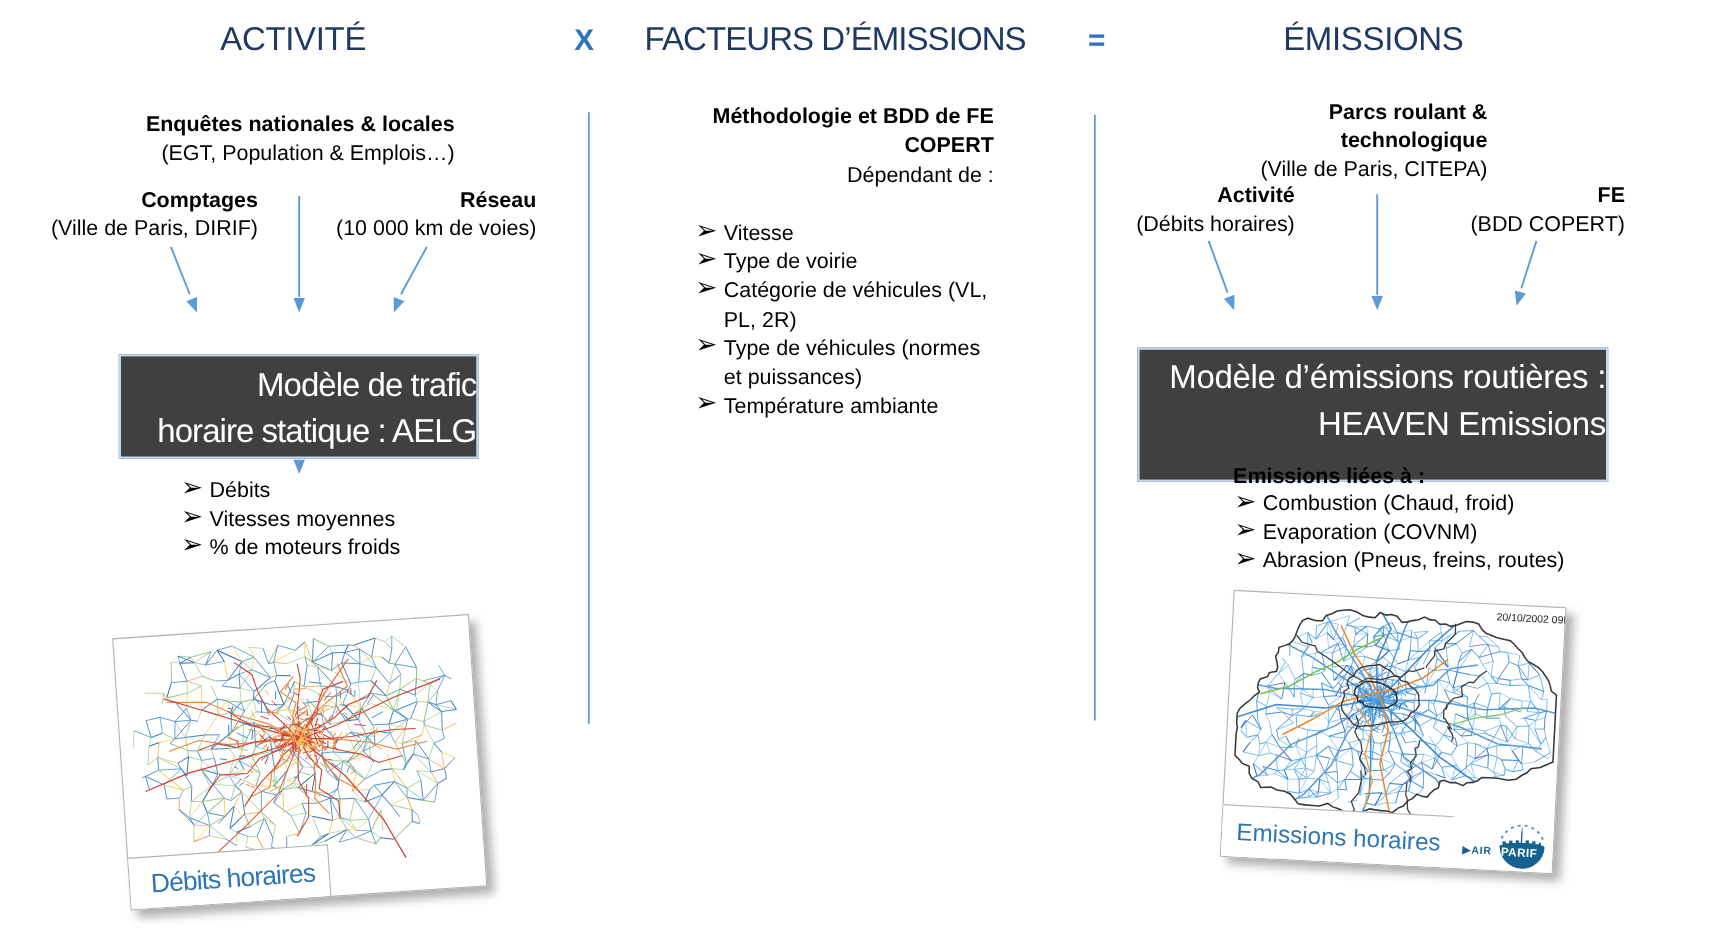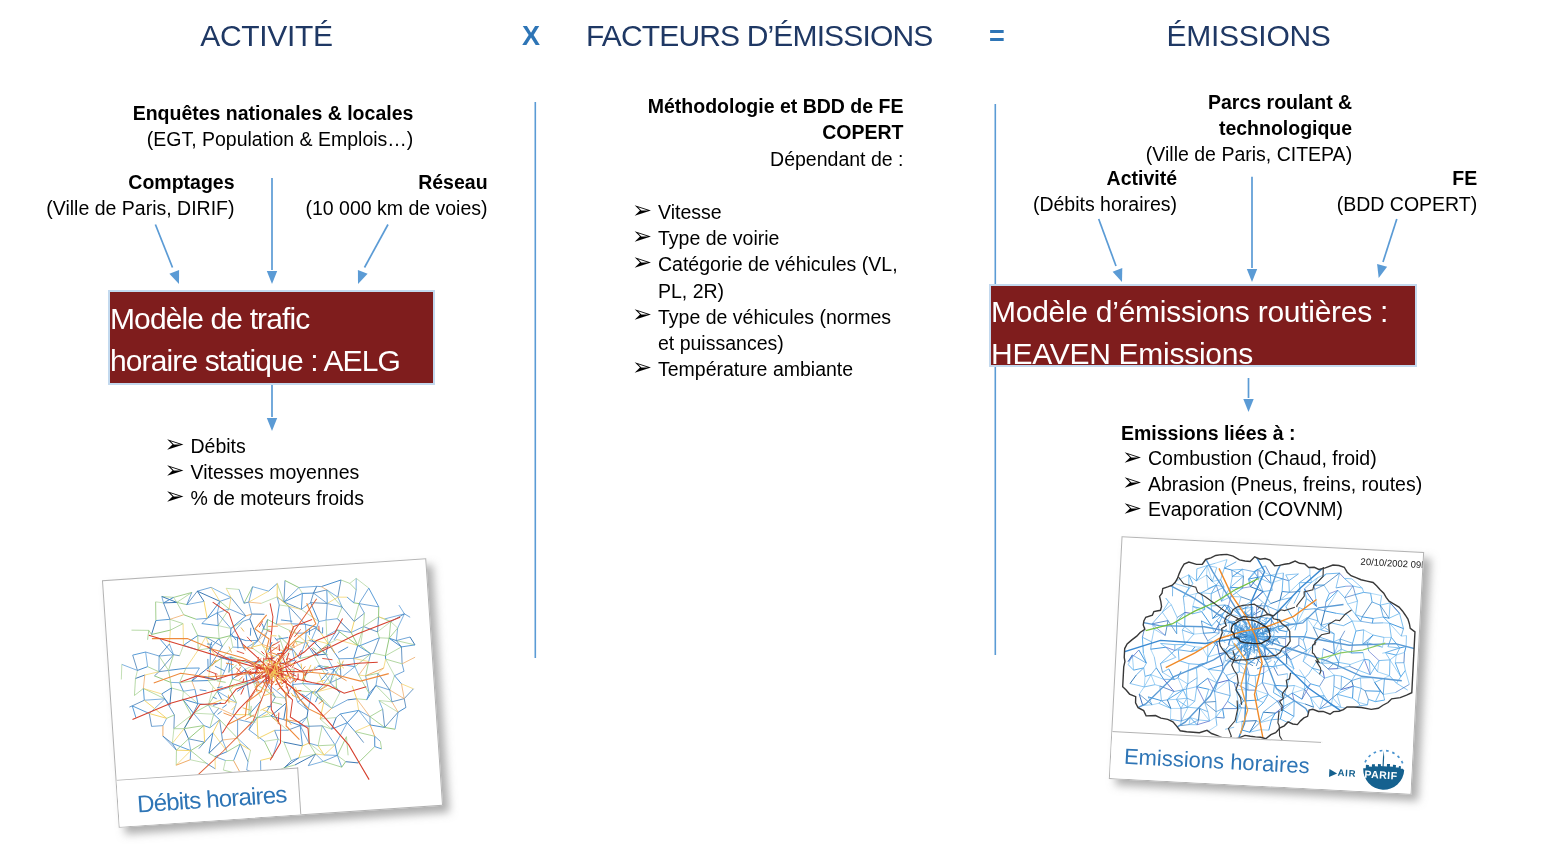--- a/index.html
+++ b/index.html
@@ -3,22 +3,22 @@
 <style>
   * { margin:0; padding:0; box-sizing:border-box; }
   html,body { width:1556px; height:844px; background:#fff; overflow:hidden;
     font-family:"Liberation Sans",sans-serif; }
   .abs { position:absolute; }
   .ctr { transform:translateX(-50%); text-align:right; white-space:nowrap; }
   .hdr { font-size:30px; color:#1f3864; letter-spacing:-0.3px; top:18.5px; }
   .op  { font-size:27px; font-weight:bold; color:#2e75b6; top:20.5px; }
   .blu { color:#000000; font-size:19.5px; line-height:26px; }
   .b   { font-weight:bold; }
-  .box { background:#7f1d1d; border:2px solid #c3d9ee; color:#fff; font-size:30px;
-          line-height:42px; text-align:left; letter-spacing:-0.4px; }
+  .box { background:#404040; border:2px solid #c3d9ee; color:#fff; font-size:30px;
+          line-height:42px; text-align:right; letter-spacing:-0.4px;margin-top:32px; }
   ul.gl { list-style:none; }
   ul.gl li { position:relative; padding-left:26px; }
   ul.gl li:before { content:"➢"; position:absolute; left:0; top:-2.5px; font-size:24px; }
   .map { position:absolute; background:#fff; border:1px solid #b3b3b3; overflow:hidden; }
 </style></head>
 <body>
 <svg class="abs" style="left:0;top:0" width="1556" height="844">
     <line x1="535.3" y1="102" x2="535.3" y2="658" stroke="#5b9bd5" stroke-width="1.6"></line>
     <line x1="995.3" y1="104" x2="995.3" y2="655" stroke="#5b9bd5" stroke-width="1.6"></line>
     <line x1="155.4" y1="224.5" x2="172.5" y2="267.5" stroke="#5b9bd5" stroke-width="1.7"></line>
@@ -60,26 +60,26 @@
 <li>Vitesse</li>
 <li>Type de voirie</li>
 <li>Catégorie de véhicules (VL,<br>PL, 2R)</li>
 <li>Type de véhicules (normes<br>et puissances)</li>
 <li>Température ambiante</li>
   </ul>
 
 <div class="abs blu ctr" style="left:1249px;top:89.2px"><span class="b">Parcs roulant &amp;<br>technologique</span><br>(Ville de Paris, CITEPA)</div>
 <div class="abs blu ctr" style="left:1105px;top:165.2px"><span class="b">Activité</span><br>(Débits horaires)</div>
 <div class="abs blu ctr" style="left:1407px;top:165.2px"><span class="b">FE</span><br>(BDD COPERT)</div>
-<div class="abs box" style="left:989px;top:283.5px;width:428px;height:83px;padding-top:5px;letter-spacing:-0.27px">Modèle d’émissions routières&nbsp;:<br>HEAVEN Emissions</div>
+<div class="abs box" style="left:1034px;top:283.5px;width:428px;height:122px;padding-top:5px;letter-spacing:-0.27px">Modèle d’émissions routières&nbsp;:<br>HEAVEN Emissions</div>
 <div class="abs blu b" style="left:1121px;top:420px">Emissions liées à&nbsp;:</div>
 <ul class="abs blu gl" style="left:1122px;top:446px;line-height:25.7px">
 <li>Combustion (Chaud, froid)</li>
+<li>Evaporation (COVNM)</li>
 <li>Abrasion (Pneus, freins, routes)</li>
-<li>Evaporation (COVNM)</li>
   </ul>
 
 <div class="map" style="left:110px;top:568.5px;width:325px;height:248px;transform:rotate(-3.9deg);box-shadow:6px 7px 9px rgba(110,110,110,.55)">
 <svg width="325" height="248" viewBox="0 0 325 248" style="position:absolute;left:0;top:0">
       <path d="M57.6 19.2 L69.3 20.9 M87.8 17.2 L72.2 26.1 M173.7 14.1 L179.1 32.9 M237.5 14.9 L246.1 18.9 M72.2 26.1 L78.3 38.9 M222.7 23.8 L236.8 42.0 M64.2 42.5 L77.0 47.7 M123.9 36.1 L111.9 52.1 M236.8 42.0 L231.3 53.3 M253.9 39.7 L247.8 57.2 M25.1 50.7 L42.3 52.1 M124.4 55.8 L136.9 49.5 M170.0 54.6 L188.6 65.0 M272.5 54.1 L284.3 59.9 M123.4 62.9 L114.6 73.2 M171.6 65.9 L175.8 81.8 M256.8 62.9 L249.8 81.4 M50.9 78.4 L59.3 93.4 M90.3 75.1 L102.7 74.1 M125.1 74.5 L112.9 84.8 M143.4 76.0 L161.0 89.9 M271.9 75.2 L281.6 76.3 M288.6 79.1 L306.9 84.7 M76.8 92.4 L69.4 106.4 M112.9 84.8 L110.8 105.9 M264.9 90.2 L276.7 93.6 M276.7 93.6 L293.3 85.8 M25.8 99.2 L23.6 116.1 M98.2 106.2 L110.8 105.9 M98.2 106.2 L102.7 112.9 M122.5 106.3 L136.9 111.5 M210.6 98.7 L219.8 116.7 M231.2 99.1 L219.8 116.7 M23.6 116.1 L33.0 109.7 M33.0 109.7 L53.7 121.5 M61.0 111.1 L72.7 115.2 M192.1 115.7 L201.0 124.5 M219.8 116.7 L205.2 125.0 M284.4 114.0 L278.7 128.0 M183.0 122.2 L201.0 124.5 M265.2 122.6 L280.0 139.9 M79.0 139.6 L70.9 152.6 M79.0 139.6 L60.7 151.9 M154.3 141.3 L158.4 145.8 M245.1 134.5 L255.1 136.1 M208.9 159.1 L218.0 163.1 M208.9 159.1 L203.4 178.7 M61.8 173.5 L60.5 188.5 M169.5 172.8 L175.7 191.8 M232.3 171.6 L232.7 190.3 M110.0 187.1 L118.1 187.8 M222.0 189.7 L229.8 196.5 M107.2 196.5 L124.8 202.4" stroke="#9ccb86" stroke-width="0.7" fill="none"></path>
       <path d="M57.6 19.2 L58.9 25.7 M107.4 13.4 L126.6 24.9 M148.9 15.6 L164.5 21.1 M195.0 19.6 L212.9 19.6 M252.8 14.3 L252.0 25.8 M82.0 29.0 L99.4 26.9 M115.3 28.0 L111.9 39.2 M144.0 30.7 L146.1 42.8 M222.7 23.8 L233.2 31.8 M233.2 31.8 L236.8 42.0 M111.9 39.2 L123.9 36.1 M183.6 37.6 L185.0 55.2 M293.6 43.9 L298.5 53.0 M199.0 56.8 L199.1 65.4 M212.6 54.9 L219.9 53.9 M219.9 53.9 L231.3 53.3 M278.5 56.7 L298.5 53.0 M298.5 53.0 L290.8 66.7 M62.0 67.1 L65.4 78.1 M188.6 65.0 L199.1 65.4 M210.2 60.4 L204.2 72.3 M219.5 69.5 L230.2 64.5 M290.8 66.7 L288.6 79.1 M37.7 73.5 L38.7 88.2 M125.1 74.5 L138.4 76.2 M175.8 81.8 L183.9 79.6 M183.9 79.6 L185.9 91.9 M13.1 84.2 L28.3 91.3 M90.3 93.1 L81.8 105.6 M122.5 84.2 L136.1 97.5 M122.5 84.2 L110.8 105.9 M217.3 87.9 L224.4 104.3 M262.1 90.6 L264.9 90.2 M60.7 105.5 L69.4 106.4 M136.1 97.5 L142.9 110.7 M210.6 98.7 L224.4 104.3 M224.4 104.3 L212.5 118.1 M245.5 102.3 L248.8 111.0 M245.5 102.3 L230.7 112.6 M72.7 115.2 L84.4 114.1 M106.5 117.4 L124.9 130.1 M155.1 111.6 L173.8 128.9 M268.0 110.5 L265.2 122.6 M33.1 121.5 L53.7 121.5 M53.7 121.5 L37.2 135.1 M86.4 128.5 L96.7 130.6 M96.7 130.6 L101.4 140.2 M124.9 130.1 L120.3 141.8 M183.0 122.2 L186.0 133.9 M201.0 124.5 L195.7 142.7 M54.2 141.1 L50.0 148.1 M120.3 141.8 L124.9 146.9 M154.3 141.3 L144.4 146.7 M186.0 133.9 L195.7 142.7 M211.9 136.0 L219.5 142.3 M267.2 137.7 L270.3 146.7 M138.5 151.2 L135.5 158.1 M194.3 149.3 L186.9 157.4 M246.3 146.2 L256.7 161.5 M285.5 150.7 L281.3 167.5 M74.6 163.0 L76.0 174.9 M108.4 166.5 L112.3 178.4 M123.6 165.8 L135.7 178.7 M161.0 160.4 L174.0 161.2 M234.1 157.7 L220.4 179.0 M164.0 169.5 L157.1 187.3 M132.4 189.9 L130.5 198.1 M200.4 186.8 L207.4 194.7 M208.8 188.3 L222.0 189.7 M192.3 197.9 L207.4 194.7 M137.7 213.5 L142.3 209.4" stroke="#4c94d4" stroke-width="0.7" fill="none"></path>
       <path d="M57.6 19.2 L72.2 26.1 M93.4 16.3 L99.4 26.9 M93.4 16.3 L115.3 28.0 M212.9 19.6 L209.2 26.1 M58.9 25.7 L72.2 26.1 M50.1 42.8 L44.8 56.4 M146.1 42.8 L158.8 43.9 M143.9 47.6 L150.8 69.6 M231.3 53.3 L244.1 68.0 M204.2 72.3 L217.3 87.9 M302.5 76.5 L306.9 84.7 M101.1 91.9 L81.8 105.6 M205.7 88.2 L217.3 87.9 M25.8 99.2 L35.3 96.4 M173.3 100.9 L155.1 111.6 M61.0 111.1 L58.2 128.3 M81.2 137.7 L70.9 152.6 M174.9 133.7 L170.9 150.3 M174.9 133.7 L158.4 145.8 M195.7 142.7 L194.3 149.3 M235.9 135.0 L245.1 134.5 M70.9 152.6 L74.6 163.0 M223.4 151.8 L218.0 163.1 M108.4 166.5 L94.0 178.8 M169.5 172.8 L187.8 177.8 M183.4 189.4 L168.0 198.5 M200.4 186.8 L179.1 196.3 M229.8 196.5 L242.2 198.6" stroke="#2f6fae" stroke-width="0.9" fill="none"></path>
       <path d="M69.3 20.9 L87.8 17.2 M148.9 15.6 L139.2 31.5 M51.1 24.1 L50.1 42.8 M72.2 26.1 L82.0 29.0 M161.6 49.3 L170.0 54.6 M161.6 49.3 L160.1 61.7 M171.6 65.9 L183.9 79.6 M252.5 81.6 L262.1 90.6 M151.8 90.9 L161.0 89.9 M230.0 93.4 L231.2 99.1 M60.7 105.5 L61.0 111.1 M118.5 114.3 L124.9 130.1 M70.9 152.6 L90.8 150.8 M194.3 149.3 L195.7 158.7 M90.4 167.4 L76.0 174.9 M195.7 158.7 L194.5 175.5 M112.3 178.4 L125.9 171.7 M150.2 170.7 L157.1 187.3 M232.3 171.6 L222.0 189.7 M259.9 183.4 L242.2 198.6" stroke="#9ccb86" stroke-width="0.9" fill="none"></path>
       <path d="M69.3 20.9 L72.2 26.1 M122.4 15.4 L135.2 17.4 M195.0 19.6 L198.1 25.7 M246.1 18.9 L252.8 14.3 M252.8 14.3 L264.7 24.9 M51.1 24.1 L58.9 25.7 M156.3 32.8 L172.7 27.4 M64.2 42.5 L63.9 53.3 M174.2 35.6 L183.6 37.6 M196.0 41.6 L212.6 54.9 M111.9 52.1 L124.4 55.8 M111.9 52.1 L112.0 65.0 M219.9 53.9 L219.5 69.5 M278.5 56.7 L284.3 59.9 M75.9 69.4 L71.3 79.5 M123.4 62.9 L125.1 74.5 M219.5 69.5 L220.6 77.7 M256.8 62.9 L252.5 81.6 M270.4 69.2 L284.3 59.9 M284.3 59.9 L290.8 66.7 M154.5 73.9 L161.0 89.9 M183.9 79.6 L170.5 94.3 M220.6 77.7 L229.4 74.0 M13.1 84.2 L11.6 99.2 M28.3 91.3 L25.8 99.2 M151.8 90.9 L136.1 97.5 M205.7 88.2 L210.6 98.7 M173.3 100.9 L184.6 100.6 M276.7 96.9 L284.4 114.0 M72.7 115.2 L71.4 122.9 M72.7 115.2 L86.4 128.5 M102.7 112.9 L96.7 130.6 M142.9 110.7 L150.3 129.2 M96.7 130.6 L107.1 134.5 M164.1 127.2 L173.8 128.9 M228.7 127.3 L219.5 142.3 M81.2 137.7 L101.4 140.2 M267.2 137.7 L280.0 139.9 M267.2 137.7 L285.5 150.7 M60.7 151.9 L58.1 166.5 M158.4 145.8 L174.0 161.2 M207.2 152.2 L223.4 151.8 M207.2 152.2 L218.0 163.1 M135.7 178.7 L132.4 189.9 M150.2 170.7 L164.0 169.5 M164.0 169.5 L169.5 172.8 M194.5 175.5 L208.8 188.3 M74.9 184.0 L90.6 188.5 M110.0 187.1 L107.2 196.5 M183.4 189.4 L200.4 186.8" stroke="#abd399" stroke-width="0.7" fill="none"></path>
       <path d="M69.3 20.9 L58.9 25.7 M217.4 20.2 L237.5 14.9 M115.3 28.0 L101.4 44.1 M179.1 32.9 L198.1 25.7 M198.1 25.7 L209.2 26.1 M140.1 44.3 L124.4 55.8 M205.7 35.4 L212.6 54.9 M124.4 55.8 L123.4 62.9 M199.0 56.8 L210.2 60.4 M75.9 69.4 L90.8 60.6 M123.4 62.9 L138.5 68.9 M220.6 77.7 L217.3 87.9 M220.6 77.7 L230.0 93.4 M249.8 81.4 L244.9 94.0 M281.6 76.3 L288.6 79.1 M281.6 76.3 L293.3 85.8 M28.3 91.3 L38.7 88.2 M59.3 93.4 L76.8 92.4 M136.4 90.5 L151.8 90.9 M276.7 93.6 L276.7 96.9 M81.8 105.6 L98.2 106.2 M122.5 106.3 L136.1 97.5 M136.1 97.5 L136.9 111.5 M224.4 104.3 L231.2 99.1 M50.9 116.4 L61.0 111.1 M106.5 117.4 L110.5 126.2 M71.4 122.9 L86.4 128.5 M71.4 122.9 L81.2 137.7 M150.3 129.2 L136.4 143.1 M183.0 122.2 L195.7 142.7 M201.0 124.5 L205.2 125.0 M265.2 122.6 L255.1 136.1 M158.4 145.8 L170.9 150.3 M170.9 150.3 L186.9 157.4 M246.3 146.2 L234.1 157.7 M285.5 150.7 L293.6 146.5 M90.4 167.4 L99.4 158.5 M99.4 158.5 L94.0 178.8 M234.1 157.7 L241.2 167.1 M256.7 161.5 L271.1 165.0 M112.3 178.4 L99.8 182.6 M260.5 173.1 L259.9 183.4" stroke="#3d85c8" stroke-width="0.9" fill="none"></path>

